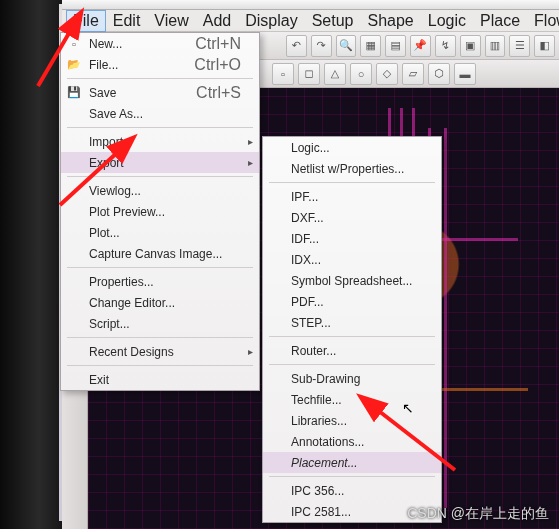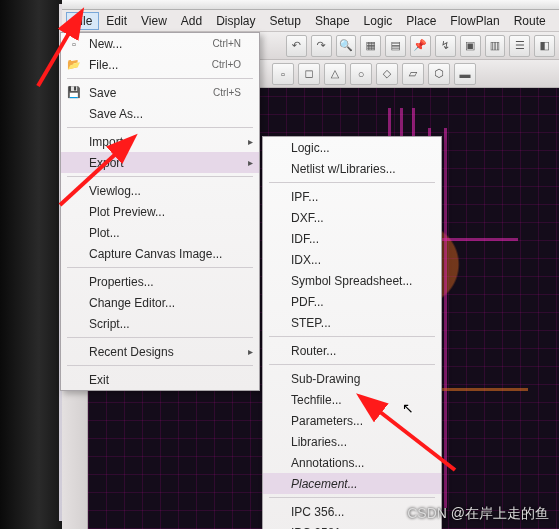--- a/index.html
+++ b/index.html
@@ -1,42 +1,42 @@
 <!DOCTYPE html>
 <html><head>
 <meta charset="utf-8">
 <style>
   * { box-sizing: border-box; margin: 0; padding: 0; font-family: "Segoe UI", Tahoma, sans-serif; }
   body { width: 559px; height: 529px; background: #1a1a1a; position: relative; overflow: hidden; }
   .photo { position: absolute; left: 55px; top: 0; width: 500px; height: 525px; background: linear-gradient(150deg,#e0dce0 0%,#d0ccd8 60%,#b8b4c0 100%); transform: perspective(800px) rotateY(-3deg); }
   .bezel { position: absolute; left: 0; top: 0; width: 65px; height: 529px; background: linear-gradient(90deg,#0a0a0a,#2a2a2a 60%,#151515); }
   .window { position: absolute; left: 62px; top: 0; width: 497px; height: 100%; }
   .titlebar { height: 10px; background: linear-gradient(#f8f8f8,#e0e0e0); border-bottom: 1px solid #b0b0b0; }
-  .menubar { height: 22px; background: #ece9e9; display: flex; align-items: center; padding-left: 4px; font-size: 12px; color: #222; border-bottom: 1px solid #c8c4c4; }
+  .menubar { height: 22px; background: #ece9e9; display: flex; align-items: center; padding-left: 4px; font-size: 16px; color: #222; border-bottom: 1px solid #c8c4c4; }
   .menubar span { padding: 2px 7px; cursor: default; }
   .menubar span.open { background: #d8e8f8; border: 1px solid #7aa7d8; padding: 1px 6px; }
   .toolbar { height: 28px; background: linear-gradient(#f0eeee,#dcd8d8); border-bottom: 1px solid #c0bcbc; display: flex; align-items: center; padding: 0 4px; gap: 4px; }
   .toolbar2 { height: 28px; background: linear-gradient(#eeecec,#d8d4d4); border-bottom: 1px solid #b8b4b4; display: flex; align-items: center; padding: 0 4px; gap: 4px; }
   .tbtn { width: 22px; height: 22px; background: linear-gradient(#fafafa,#e2e2e2); border: 1px solid #b8b8b8; border-radius: 2px; display: flex; align-items: center; justify-content: center; font-size: 11px; color: #555; }
   .palette { position: absolute; left: 0; top: 88px; width: 26px; bottom: 0; background: linear-gradient(90deg,#e4e0e0,#d4d0d0); border-right: 1px solid #b0acac; display: flex; flex-direction: column; gap: 2px; padding-top: 4px; align-items: center; }
   .pbtn { width: 20px; height: 20px; background: linear-gradient(#f4f4f4,#ddd); border: 1px solid #aaa; border-radius: 2px; }
   .canvas { position: absolute; left: 26px; top: 88px; right: 0; bottom: 0; background: #0f0a16; overflow: hidden; }
   .pcb { position: absolute; inset: 0; background:
     repeating-linear-gradient(0deg, rgba(255,0,200,.12) 0 1px, transparent 1px 18px),
     repeating-linear-gradient(90deg, rgba(255,0,200,.12) 0 1px, transparent 1px 18px),
     radial-gradient(circle at 70% 40%, rgba(255,120,30,.4) 0 40px, transparent 42px),
     #140c1a; }
   .traces { position: absolute; inset: 0; }
   .tr { position: absolute; background: #ff2ec8; opacity: .5; }
   .menu { position: absolute; background: linear-gradient(#fafafa,#f0eeee); border: 1px solid #a8a4a8; box-shadow: 3px 3px 6px rgba(0,0,0,.25); font-size: 12px; color: #2a2a2a; }
   .menu .row { display: flex; align-items: center; height: 21px; padding: 0 18px 0 28px; position: relative; min-width: 160px; white-space: nowrap; }
   .menu .row.sel { background: #e6d8e8; }
   .menu .row.sel2 { background: #e6d8e8; font-style: italic; }
   .menu .sep { height: 1px; background: #d0ccd0; margin: 3px 6px; }
-  .menu .sc { margin-left: auto; padding-left: 30px; color: #666; font-size: 10px; }
+  .menu .sc { margin-left: auto; padding-left: 30px; color: #666; font-size: 16px; }
   .menu .arr::after { content: "▸"; position: absolute; right: 6px; font-size: 10px; color: #555; }
   .menu .ico { position: absolute; left: 6px; width: 14px; height: 14px; font-size: 11px; color: #666; display: flex; align-items: center; justify-content: center; }
   #fileMenu { left: 60px; top: 32px; width: 200px; }
   #exportMenu { left: 262px; top: 136px; width: 180px; }
   .cursor { position: absolute; left: 402px; top: 400px; font-size: 14px; color: #000; text-shadow: 1px 1px 0 #fff; pointer-events: none; }
   .redarrow { position: absolute; pointer-events: none; }
   .watermark { position: absolute; right: 10px; bottom: 6px; font-size: 14px; color: #dcdcdc; font-weight: 500; text-shadow: 0 0 3px #000; }
 </style>
 </head>
 <body>
@@ -179,21 +179,21 @@
   <div class="row">
       <span>Exit</span>
     </div>
 </div>
 
 <div id="exportMenu" class="menu">
   <div class="row">
       <span>Logic...</span>
     </div>
   <div class="row">
-      <span>Netlist w/Libraries...</span>
+      <span>Netlist w/Properties...</span>
     </div>
   <div class="sep"></div>
   <div class="row">
       <span>IPF...</span>
     </div>
   <div class="row">
       <span>DXF...</span>
     </div>
   <div class="row">
       <span>IDF...</span>
@@ -213,23 +213,20 @@
   <div class="sep"></div>
   <div class="row">
       <span>Router...</span>
     </div>
   <div class="sep"></div>
   <div class="row">
       <span>Sub-Drawing</span>
     </div>
   <div class="row">
       <span>Techfile...</span>
-    </div>
-  <div class="row">
-      <span>Parameters...</span>
     </div>
   <div class="row">
       <span>Libraries...</span>
     </div>
   <div class="row">
       <span>Annotations...</span>
     </div>
   <div class="row sel2">
       <span>Placement...</span>
     </div>

